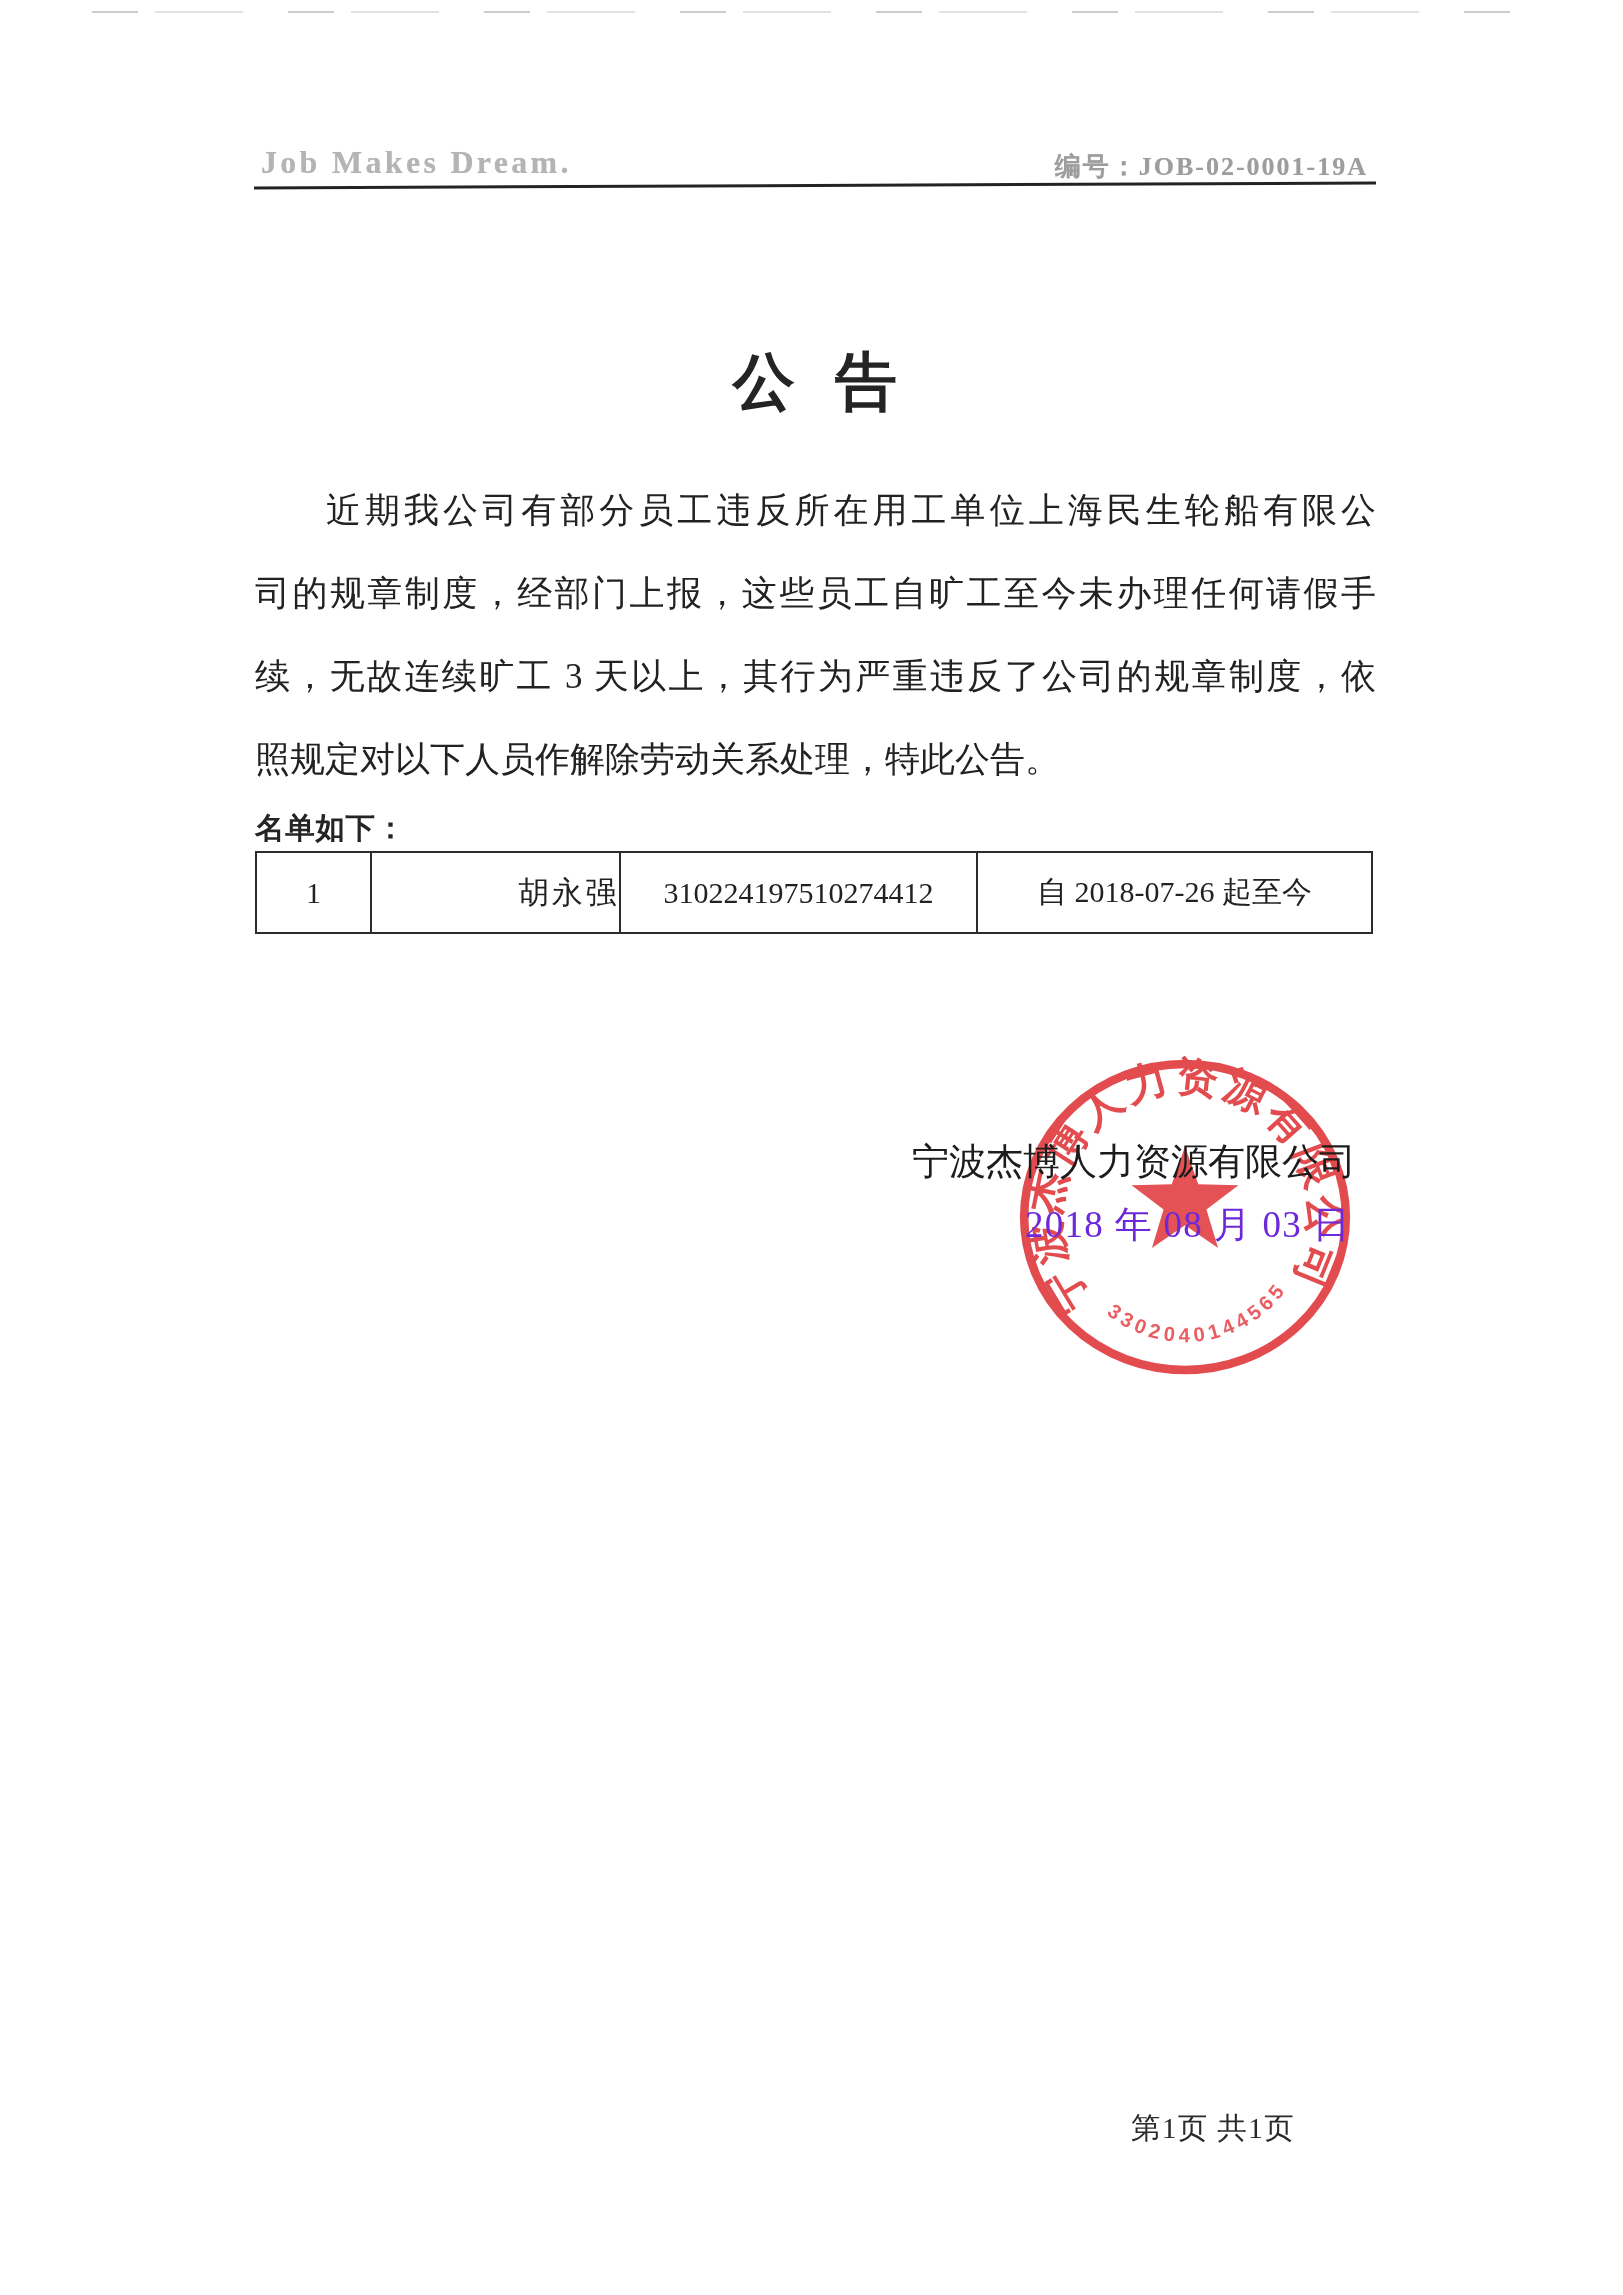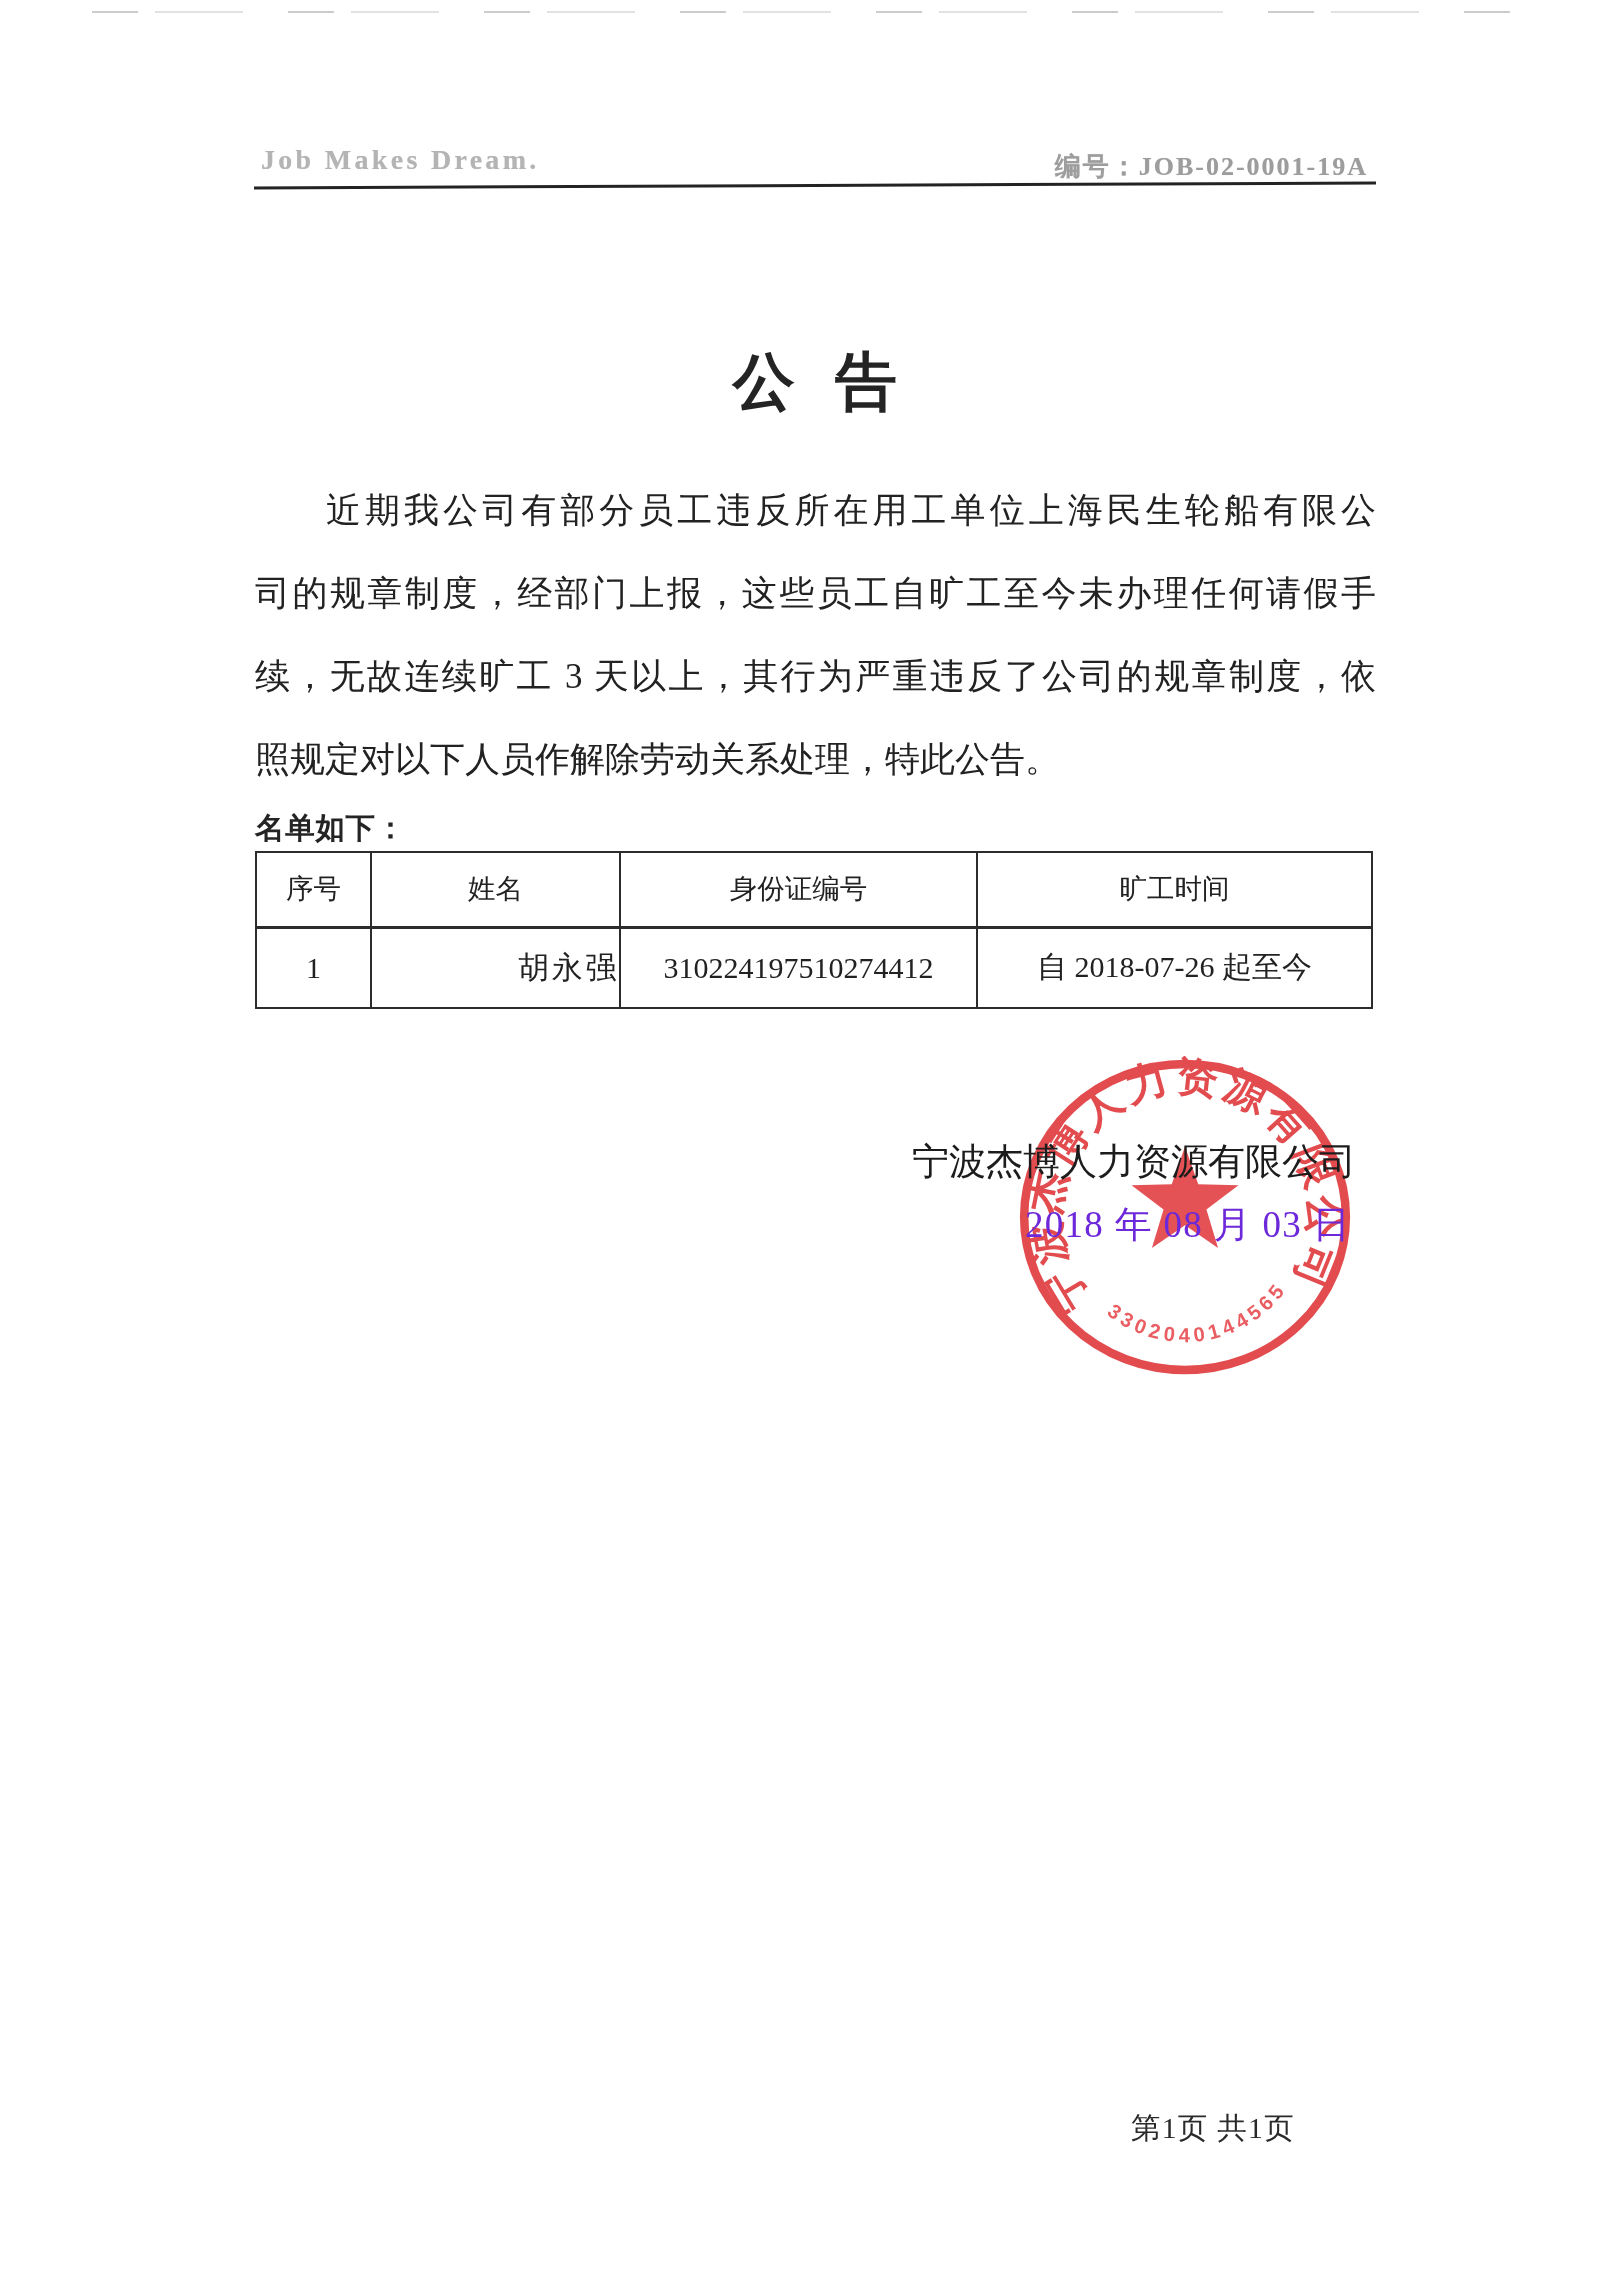--- a/index.html
+++ b/index.html
@@ -18,21 +18,21 @@
     left: 92px; top: 10.5px; width: 1433px; height: 2.6px;
     background: repeating-linear-gradient(90deg,
       rgba(70,70,70,.55) 0 46px, rgba(0,0,0,0) 46px 63px,
       rgba(90,90,90,.35) 63px 151px, rgba(0,0,0,0) 151px 196px);
     opacity: .5;
   }
 
   
   .slogan {
     left: 261px; top: 144px;
-    font-size: 28px; letter-spacing: 3.3px;
+    font-size: 32px; letter-spacing: 3.3px;
     color: #b4b4b4; font-weight: bold;
     text-shadow: 0 0 0.7px #cfcfcf;
   }
   .doc-no {
     right: 255px; top: 149px;
     font-size: 26px; letter-spacing: 2px;
     color: #9d9d9d; font-weight: bold;
     text-shadow: 0 0 0.7px #c4c4c4;
   }
   .header-rule {
@@ -142,26 +142,20 @@
 <div class="abs list-label">名单如下：</div>
 
 <table class="roster">
   <colgroup>
     <col style="width:115px">
       <col style="width:249px">
       <col style="width:357px">
       <col style="width:395px">
   </colgroup>
   <tbody>
-      <tr class="hdr">
-    <td>序号</td>
-    <td>姓名</td>
-    <td>身份证编号</td>
-    <td>旷工时间</td>
-  </tr>
   <tr class="data">
     <td>1</td>
     <td class="name">胡永强</td>
     <td>310224197510274412</td>
     <td>自 2018-07-26 起至今</td>
   </tr>
 </tbody>
   </table>
 
 <div class="abs stamp">

